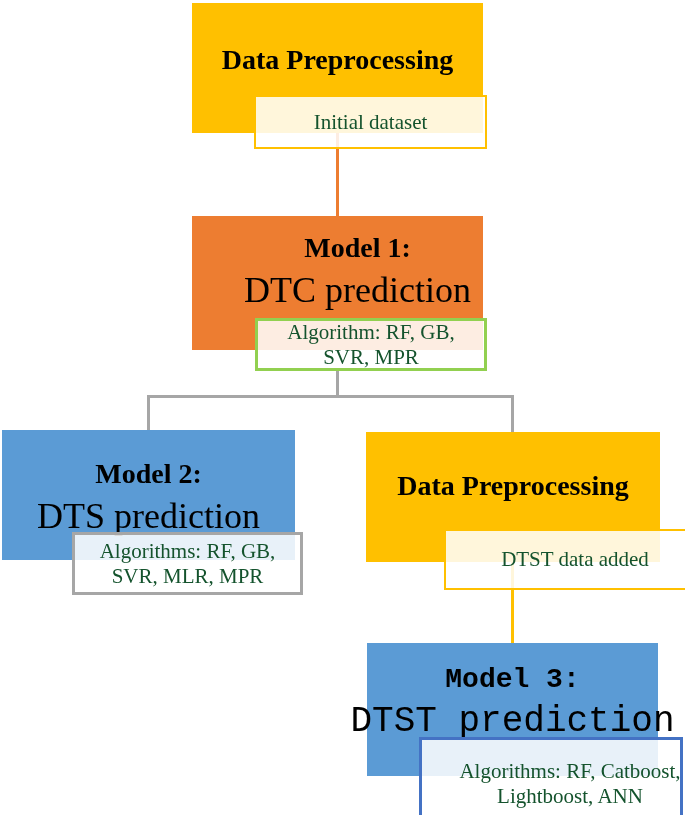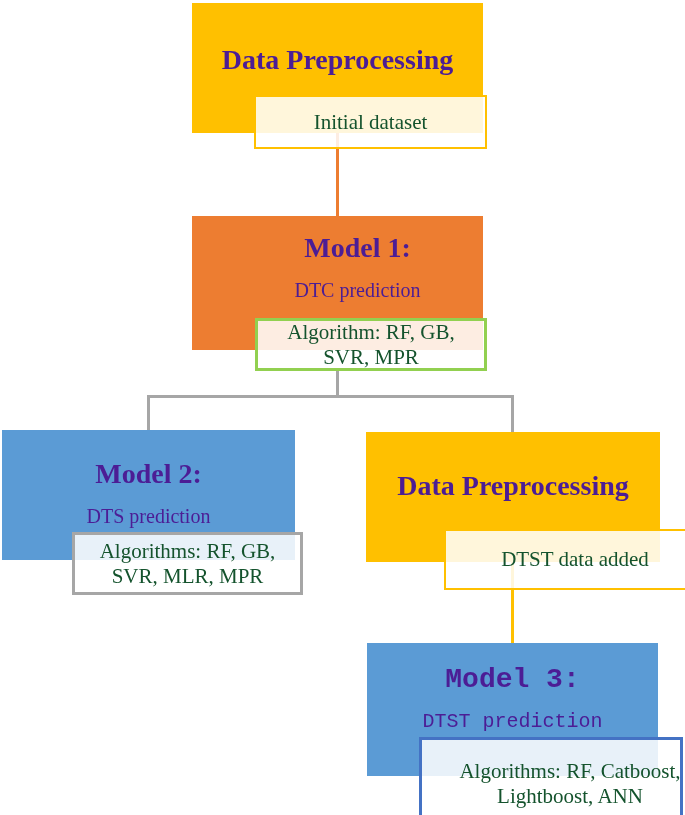--- a/index.html
+++ b/index.html
@@ -21,31 +21,31 @@
   }
   .bignode {
     position: absolute;
     z-index: 1;
     box-sizing: border-box;
     display: flex;
     flex-direction: column;
     align-items: center;
     justify-content: center;
     text-align: center;
-    color: #4c1d95;
+    color: #000000;
   }
   .bignode .title {
     font-weight: bold;
     font-size: 28px;
     line-height: 42px;
     white-space: nowrap;
   }
   .bignode .subtitle {
     font-weight: normal;
-    font-size: 20px;
+    font-size: 36px;
     line-height: 42px;
     white-space: nowrap;
   }
   .labelbox {
     position: absolute;
     z-index: 2;
     box-sizing: border-box;
     background: rgba(255, 255, 255, 0.86);
     border-style: solid;
     display: flex;

